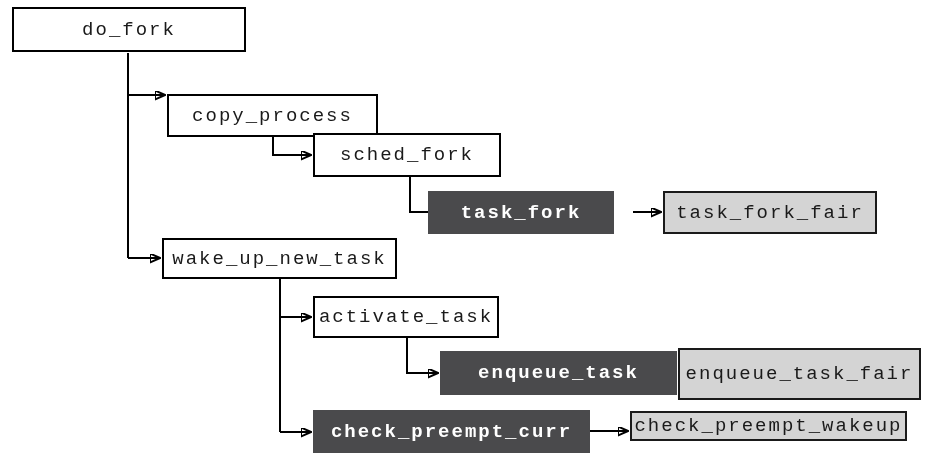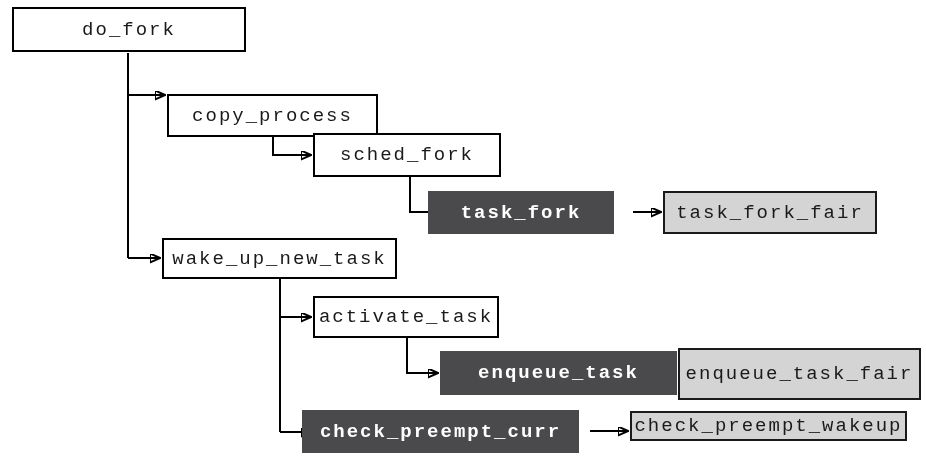--- a/index.html
+++ b/index.html
@@ -56,21 +56,21 @@
   
   .n-do-fork            { left: 12px;  top: 7px;   width: 234px; height: 45px; }
   .n-copy-process       { left: 167px; top: 74px;  width: 211px; height: 43px; margin-top: 20px; }
   .n-sched-fork         { left: 313px; top: 133px; width: 188px; height: 44px; }
   .n-task-fork          { left: 428px; top: 191px; width: 186px; height: 43px; }
   .n-task-fork-fair     { left: 663px; top: 191px; width: 214px; height: 43px; }
   .n-wake-up-new-task   { left: 162px; top: 238px; width: 235px; height: 41px; }
   .n-activate-task      { left: 313px; top: 296px; width: 186px; height: 42px; }
   .n-enqueue-task       { left: 440px; top: 351px; width: 237px; height: 44px; }
   .n-enqueue-task-fair  { left: 678px; top: 348px; width: 243px; height: 52px; }
-  .n-check-preempt-curr { left: 302px; top: 410px; width: 277px; height: 43px; }
+  .n-check-preempt-curr { left: 313px; top: 410px; width: 277px; height: 43px; }
   .n-check-preempt-wakeup { left: 630px; top: 411px; width: 277px; height: 30px; }
 </style>
 </head>
 <body>
 
 <div class="canvas">
 
   <svg class="edges-svg" viewBox="0 0 926 461" xmlns="http://www.w3.org/2000/svg">
     <defs>
       <marker id="arrow" markerWidth="11" markerHeight="10" refX="9" refY="4.5" orient="auto" markerUnits="userSpaceOnUse">

